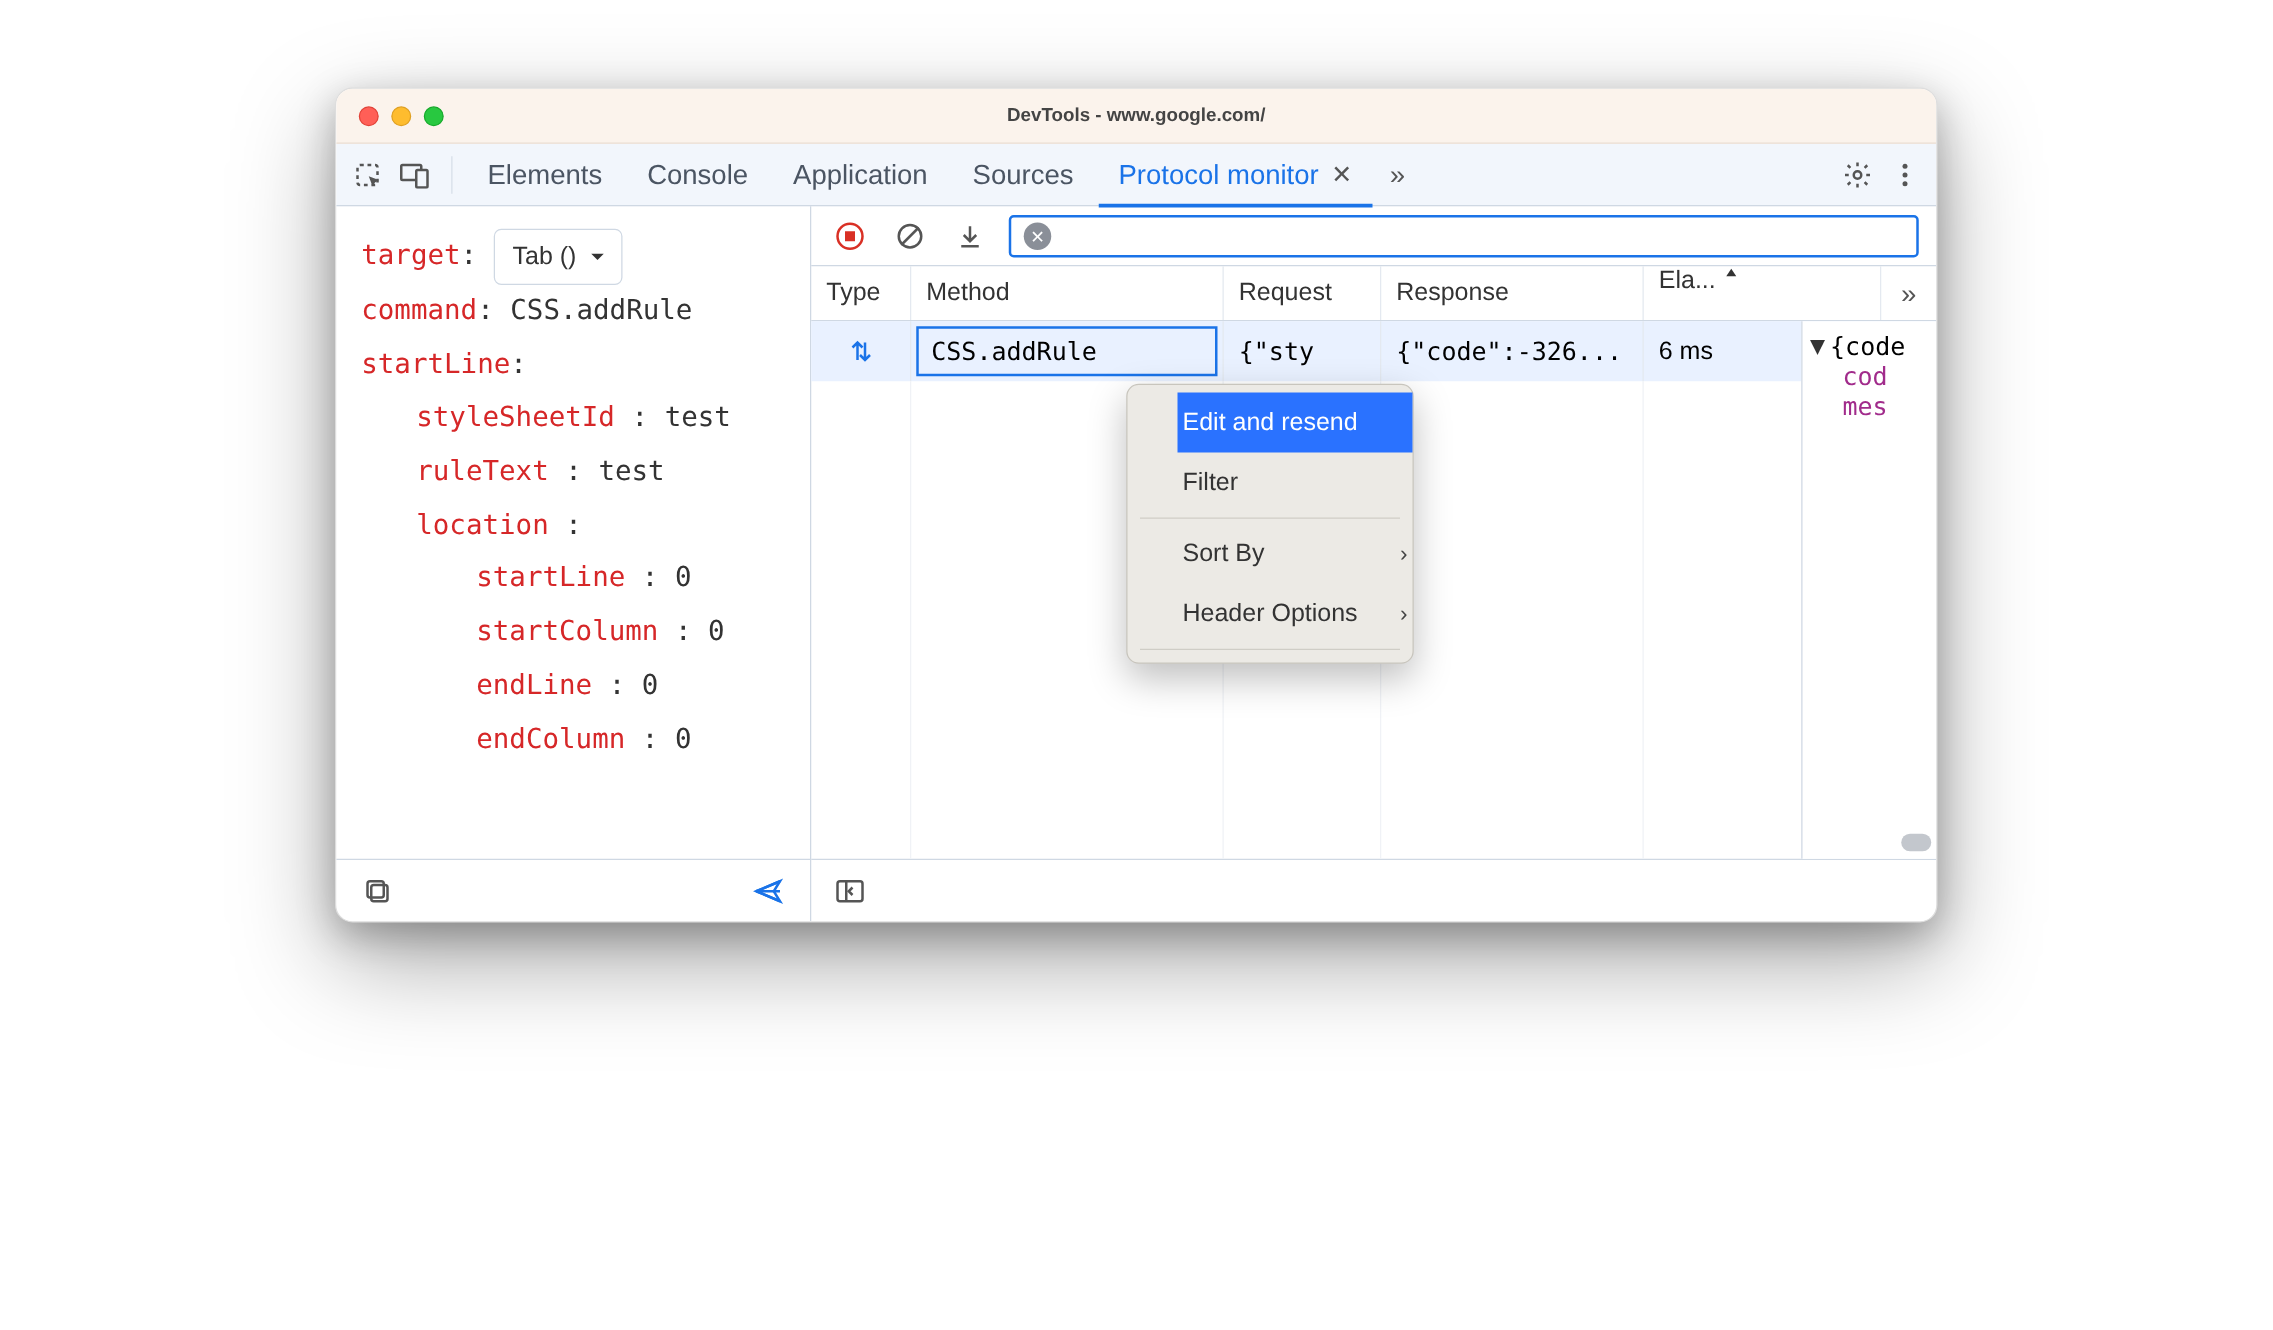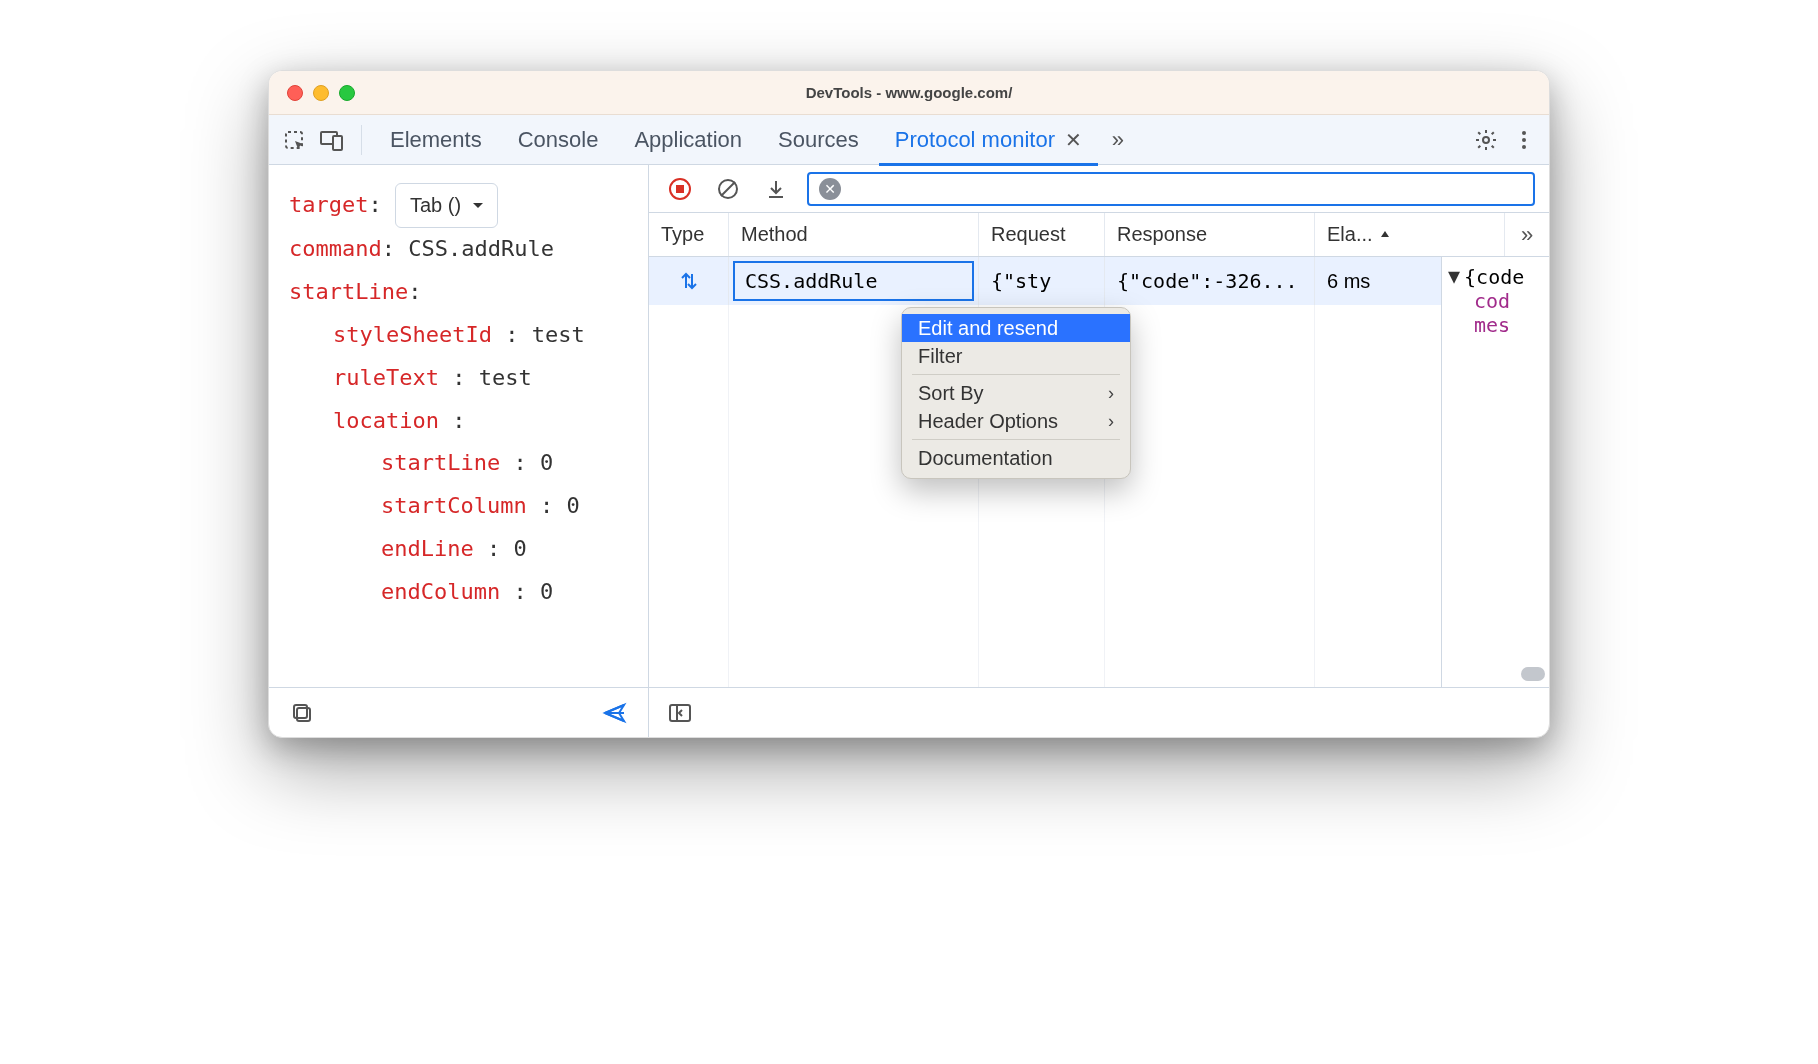--- a/index.html
+++ b/index.html
@@ -97,21 +97,21 @@
   }
   .clear-circle { width: 22px; height: 22px; border-radius: 50%; background: #8a8f98; color: #fff; display:flex;align-items:center;justify-content:center; font-size:14px;}
   .table-head {
     height: 44px; display: flex; border-bottom: 1px solid #cfd8e3; font-size: 20px; color: #333;
   }
   .col { display:flex; align-items:center; padding: 0 12px; border-right: 1px solid #e4e9f0; }
   .col.type { width: 80px; }
   .col.method { width: 250px; }
   .col.request { width: 126px; }
   .col.response { width: 210px; }
-  .col.ela { flex: 1; display:flex; align-items:center; gap:6px;}
+  .col.ela { flex: 1; display:flex; align-items:flex-start; gap:6px;}
   .col.more { width: 44px; border-right: none; justify-content:center; color:#555;}
   .table-body { flex: 1; position: relative; }
   .row {
     height: 48px; display: flex; background: #e9f1ff;
     font-size: 20px; align-items: center;
   }
   .cell { padding: 0 12px; border-right: 1px solid #e4e9f0; height: 100%; display:flex; align-items:center; overflow:hidden; white-space: nowrap;}
   .cell.type { width: 80px; justify-content: center; }
   .cell.method { width: 250px; padding: 4px; }
   .method-chip { border: 2px solid #1a73e8; height: 40px; width:100%; display:flex; align-items:center; padding: 0 10px; font-family: ui-monospace, Menlo, monospace;}
@@ -124,21 +124,21 @@
   }
   .gl { border-right: 1px solid #f0f2f6; }
   .gl.type{width:80px;} .gl.method{width:250px;} .gl.request{width:126px;} .gl.response{width:210px;} .gl.ela{flex:1;}
   
   .ctxmenu {
     position: absolute; top: 142px; left: 252px; width: 230px;
     background: #eceae5; border-radius: 10px; border: 1px solid #c8c5bd;
     box-shadow: 0 12px 30px rgba(0,0,0,.25);
     padding: 6px 0; font-size: 20px;
   }
-  .ctxitem { height: 28px; display: flex; align-items: center; justify-content: space-between; padding: 0 16px; color: #333;}
+  .ctxitem { height: 48px; display: flex; align-items: center; justify-content: space-between; padding: 0 4px; color: #333; margin-left: 40px;}
   .ctxitem.hl { background: #2a72ff; color: #fff; }
   .ctxdiv { height: 1px; background: #cfcdc6; margin: 4px 10px; }
   .chev { font-size: 18px; color: #444; }
   
   .detail { position:absolute; top: 92px; right: 0; bottom: 50px; width: 108px; border-left: 1px solid #cfd8e3; background:#fff; font-family: ui-monospace, Menlo, monospace; font-size:20px; overflow:hidden; padding: 8px 6px;}
   .detail .tri { color: #333; display:inline-block; transform: translateY(-1px); margin-right:4px;}
   .detail .k { color: #a12b8b; }
   .right-footer {
     height: 50px; border-top: 1px solid #cfd8e3; display:flex; align-items:center; padding: 0 14px;
   }
@@ -324,21 +324,20 @@
         <div class="ctxdiv"></div>
         <div class="ctxitem">
           <span>Sort By</span>
           <span class="chev">›</span>
         </div>
         <div class="ctxitem">
           <span>Header Options</span>
           <span class="chev">›</span>
         </div>
         <div class="ctxdiv"></div>
-        <div class="ctxitem">Documentation</div>
       </div>
 
       <div class="scroll-thumb"></div>
 
       <div class="right-footer">
         <div class="iconbtn">
           <svg width="24" height="22">
               <rect x="2" y="3" width="20" height="16" rx="2"></rect>
               <line x1="9" y1="3" x2="9" y2="19"></line>
               <path d="M14 8 l-3 3 l3 3"></path>

